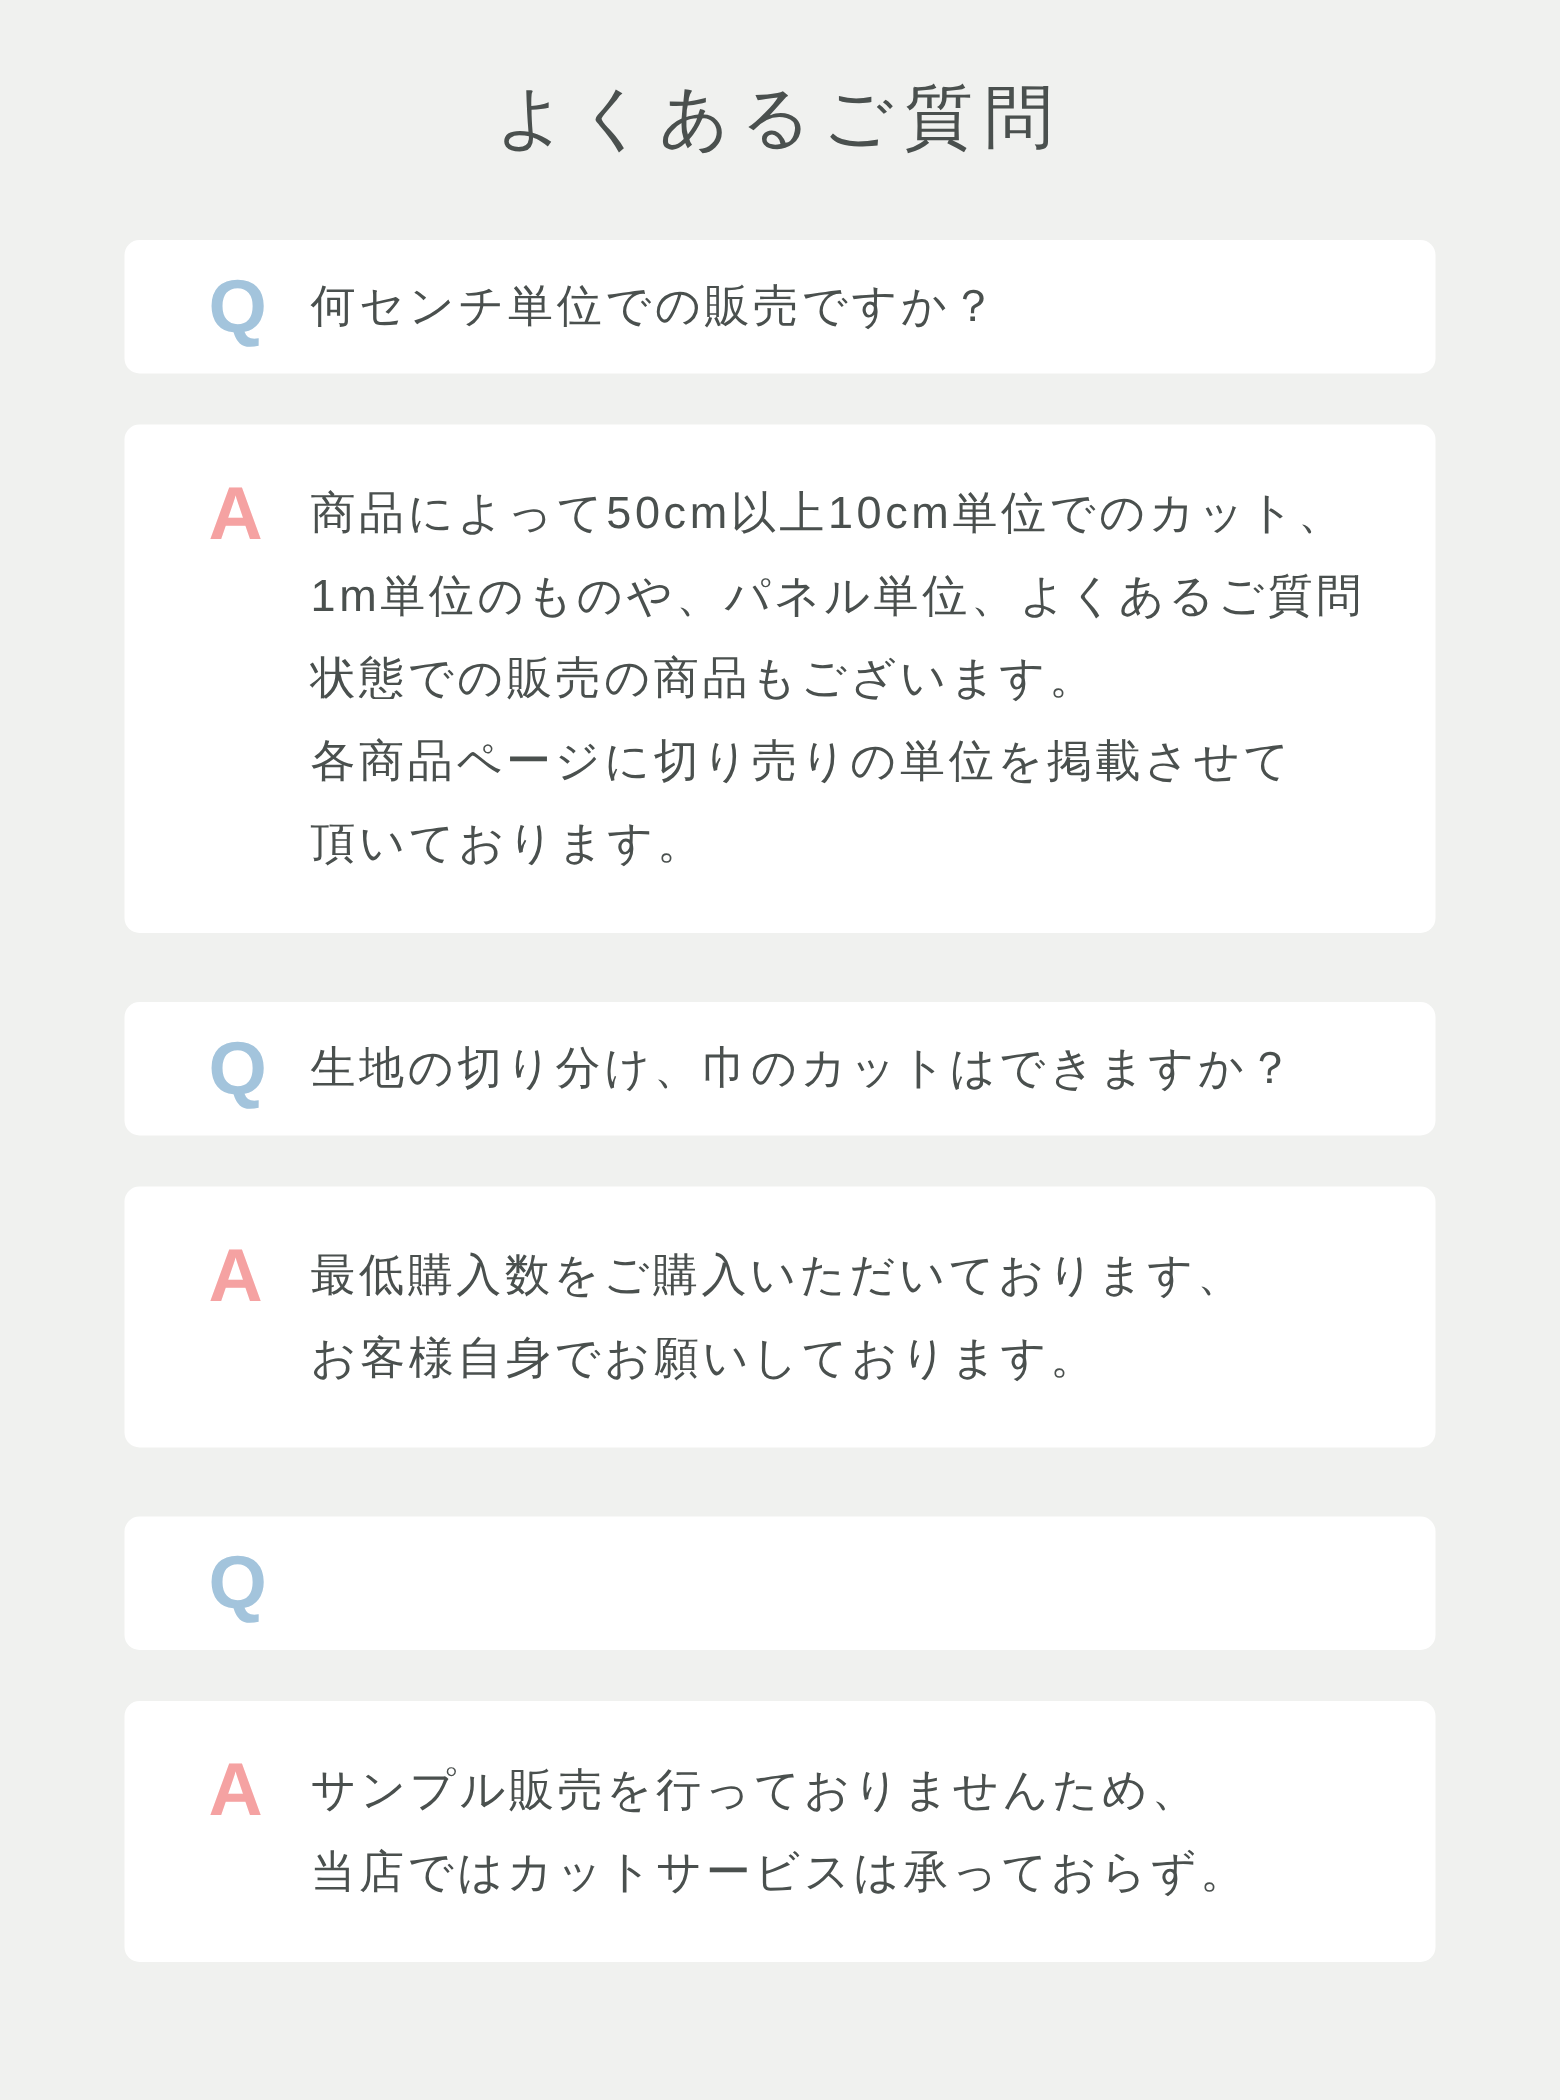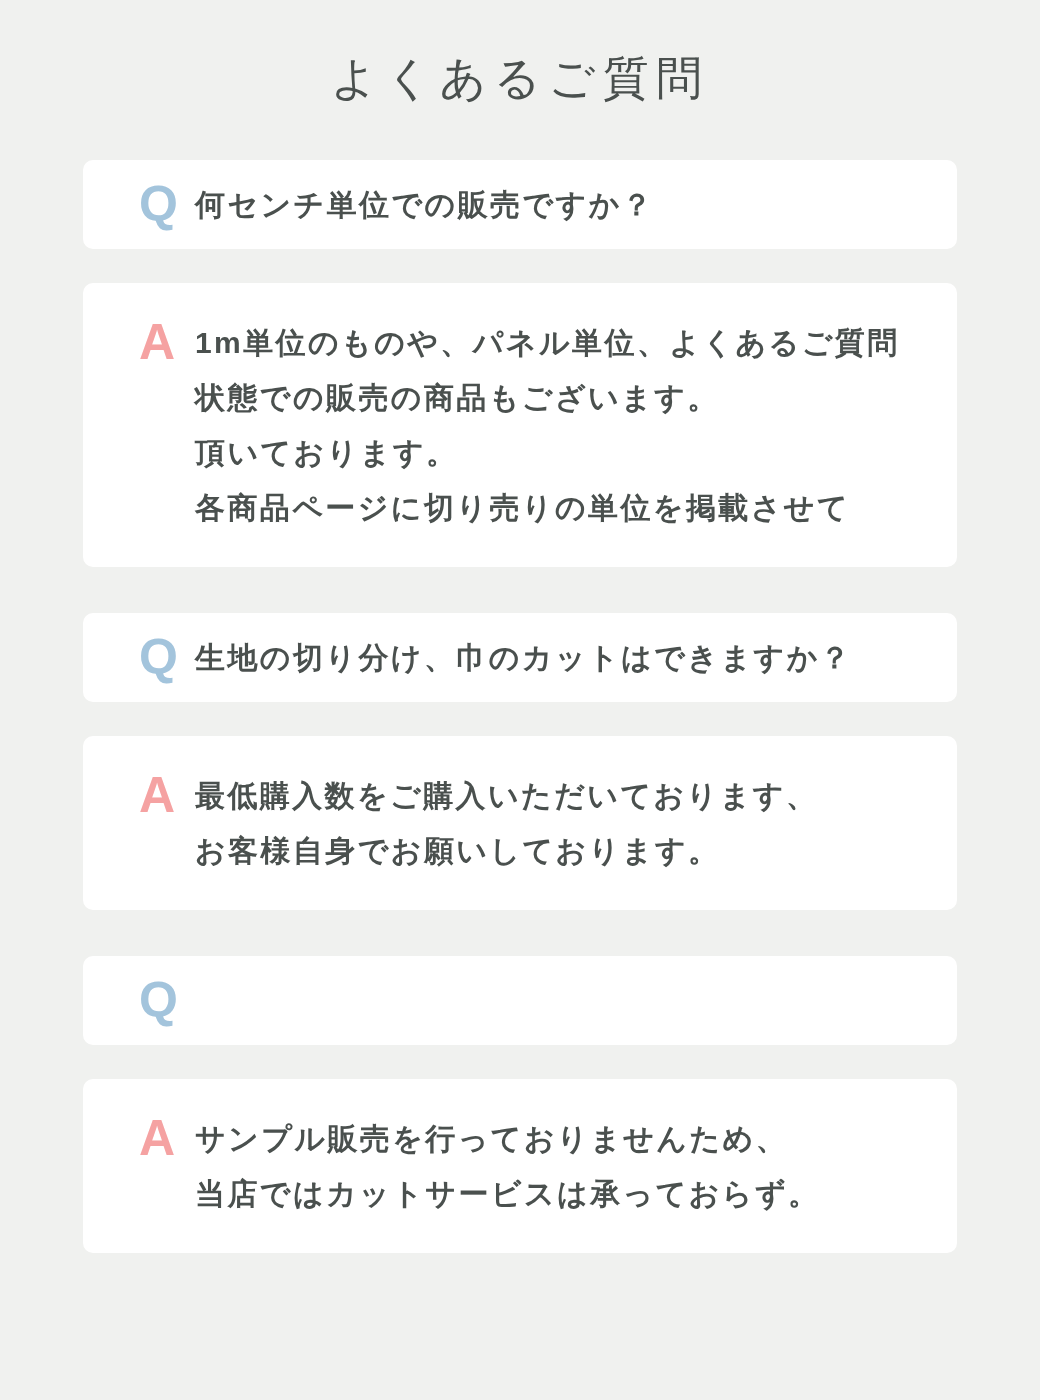--- a/index.html
+++ b/index.html
@@ -51,23 +51,23 @@
     flex:0 0 44px;
     width:44px;
     font-size:50px;
     font-weight:700;
     line-height:55px;
     text-align:left;
   }
   .letter.q{color:var(--q);}
   .letter.a{color:var(--a);}
   .lines{
-    margin-left:12px;
+    margin-left:24px;
     font-size:30px;
-    font-weight:700;
+    font-weight:400;
     letter-spacing:0.08em;
     line-height:55px;
   }
   .lines .line{
     display:block;
     white-space:nowrap;
   }
 </style>
 </head>
 <body>
@@ -77,24 +77,25 @@
 <div class="faq-list" id="faq-list">
   <div class="card q-card">
     <span class="letter q">Q</span>
     <div class="lines">
         <span class="line">何センチ単位での販売ですか？</span>
       </div>
   </div>
   <div class="card a-card">
     <span class="letter a">A</span>
     <div class="lines">
+        <span class="line">商品によって50cm以上10cm単位でのカット、</span>
         <span class="line">1m単位のものや、パネル単位、よくあるご質問</span>
         <span class="line">状態での販売の商品もございます。</span>
+        <span class="line">各商品ページに切り売りの単位を掲載させて</span>
         <span class="line">頂いております。</span>
-        <span class="line">各商品ページに切り売りの単位を掲載させて</span>
       </div>
   </div>
 
   <div class="card q-card">
     <span class="letter q">Q</span>
     <div class="lines">
         <span class="line">生地の切り分け、巾のカットはできますか？</span>
       </div>
   </div>
   <div class="card a-card">

